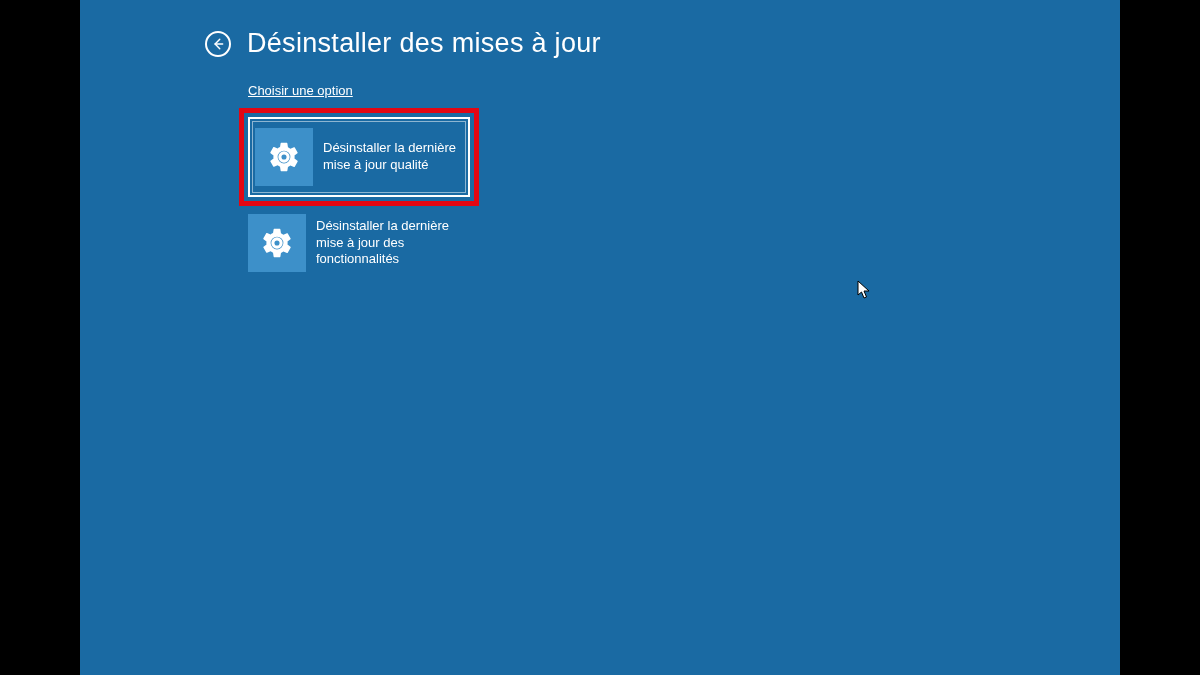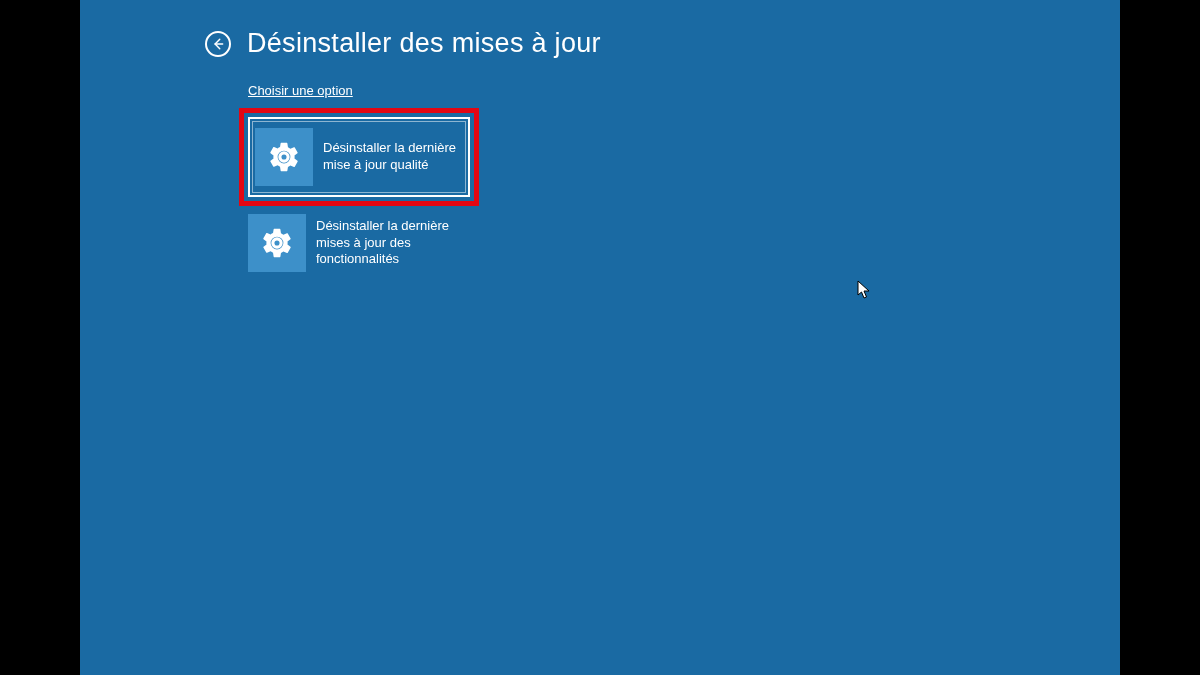--- a/index.html
+++ b/index.html
@@ -166,21 +166,21 @@
       </div>
     </div>
 
     <div class="option-tile-plain">
       <div class="icon-box">
         <svg class="gear-icon" viewBox="0 0 24 24">
           <path fill="#fff" d="M12,8a4,4 0 1,0 0,8a4,4 0 1,0 0,-8M12,10.2a1.8,1.8 0 1,1 0,3.6a1.8,1.8 0 1,1 0,-3.6z"></path>
           <path fill="#fff" d="M19.4,13c0-0.3,0.1-0.7,0.1-1s0-0.7-0.1-1l2.1-1.6c0.2-0.1,0.2-0.4,0.1-0.6l-2-3.5c-0.1-0.2-0.4-0.3-0.6-0.2l-2.5,1c-0.5-0.4-1.1-0.7-1.7-1l-0.4-2.6C14.4,2.2,14.2,2,14,2h-4c-0.2,0-0.4,0.2-0.4,0.4L9.2,5c-0.6,0.2-1.2,0.6-1.7,1l-2.5-1c-0.2-0.1-0.5,0-0.6,0.2l-2,3.5c-0.1,0.2-0.1,0.5,0.1,0.6L4.6,11c0,0.3-0.1,0.7-0.1,1s0,0.7,0.1,1l-2.1,1.6c-0.2,0.1-0.2,0.4-0.1,0.6l2,3.5c0.1,0.2,0.4,0.3,0.6,0.2l2.5-1c0.5,0.4,1.1,0.7,1.7,1l0.4,2.6C9.6,21.8,9.8,22,10,22h4c0.2,0,0.4-0.2,0.4-0.4l0.4-2.6c0.6-0.2,1.2-0.6,1.7-1l2.5,1c0.2,0.1,0.5,0,0.6-0.2l2-3.5c0.1-0.2,0.1-0.5-0.1-0.6L19.4,13z M12,16.5A4.5,4.5 0 1,1 16.5,12A4.5,4.5 0 0,1 12,16.5z"></path>
         </svg>
       </div>
-      <div class="option-text">Désinstaller la dernière mises à jour des fonctionnalités</div>
+      <div class="option-text">Désinstaller la dernière mise à jour des fonctionnalités</div>
     </div>
 
   </div>
 
   <svg class="cursor" viewBox="0 0 14 20">
     <path d="M1,1 L1,15 L4.5,12 L7,18 L9.5,17 L7,11 L12,11 Z" fill="#fff" stroke="#000" stroke-width="1"></path>
   </svg>
 </div>
 
 </body></html>

